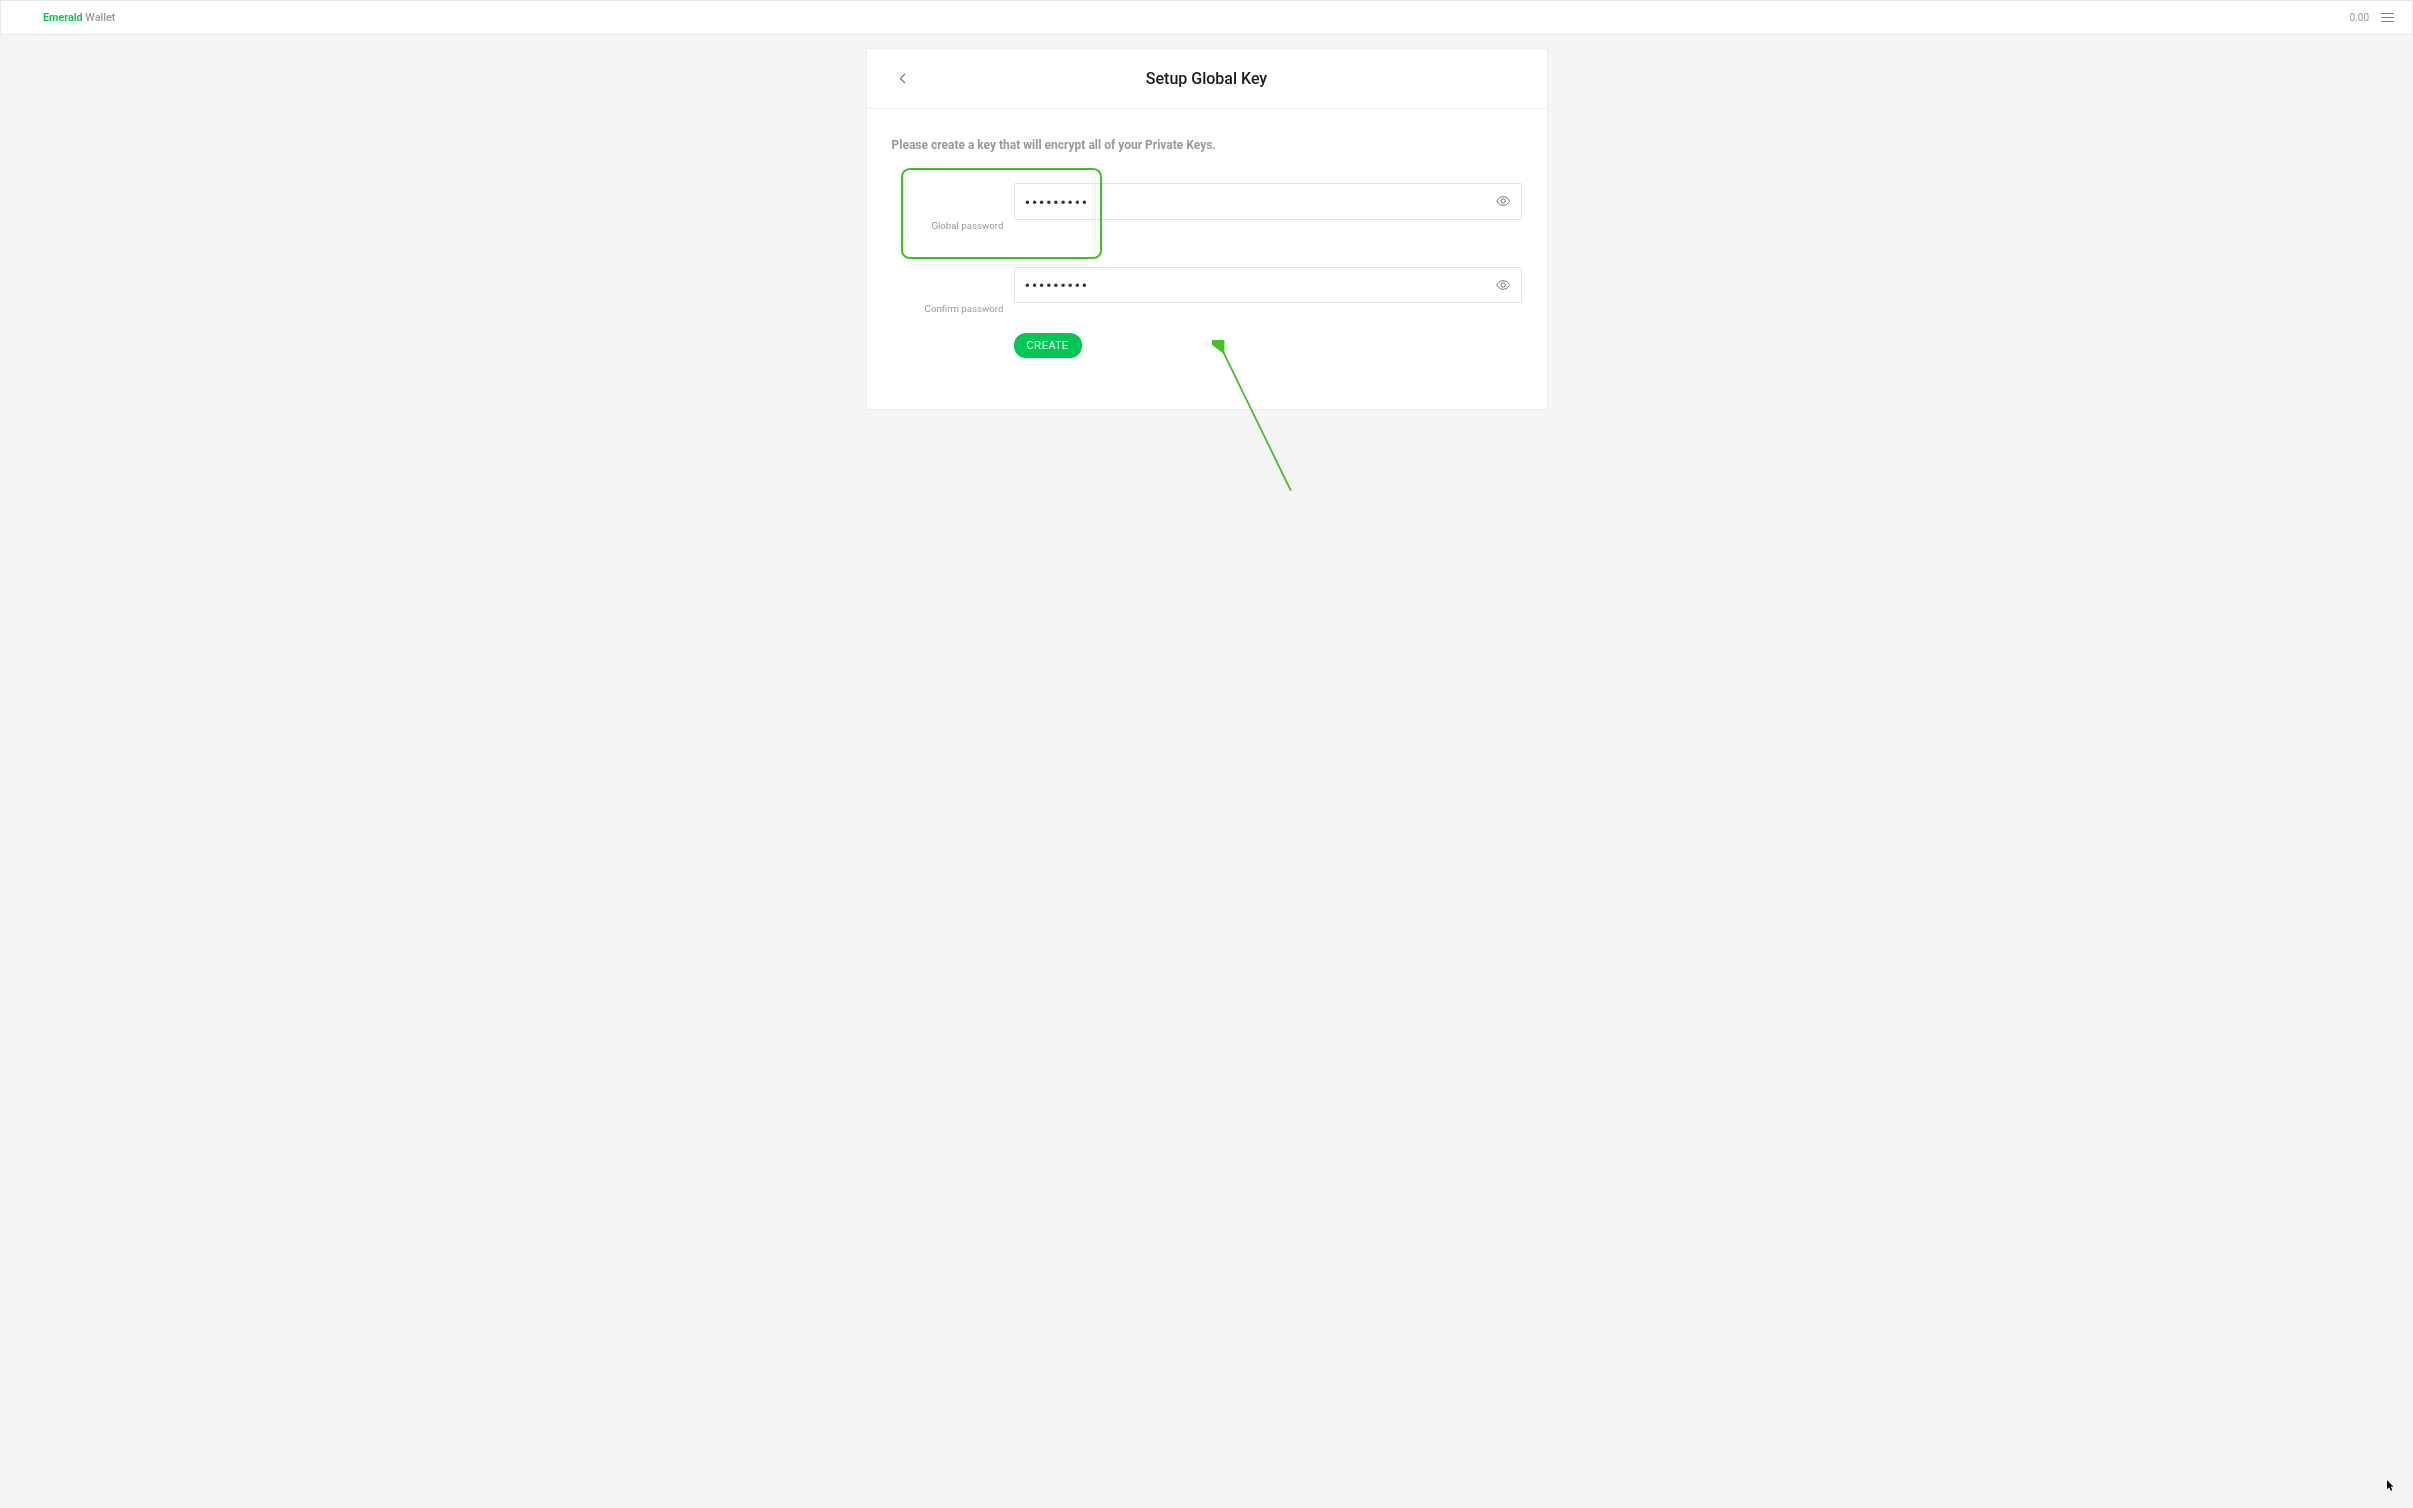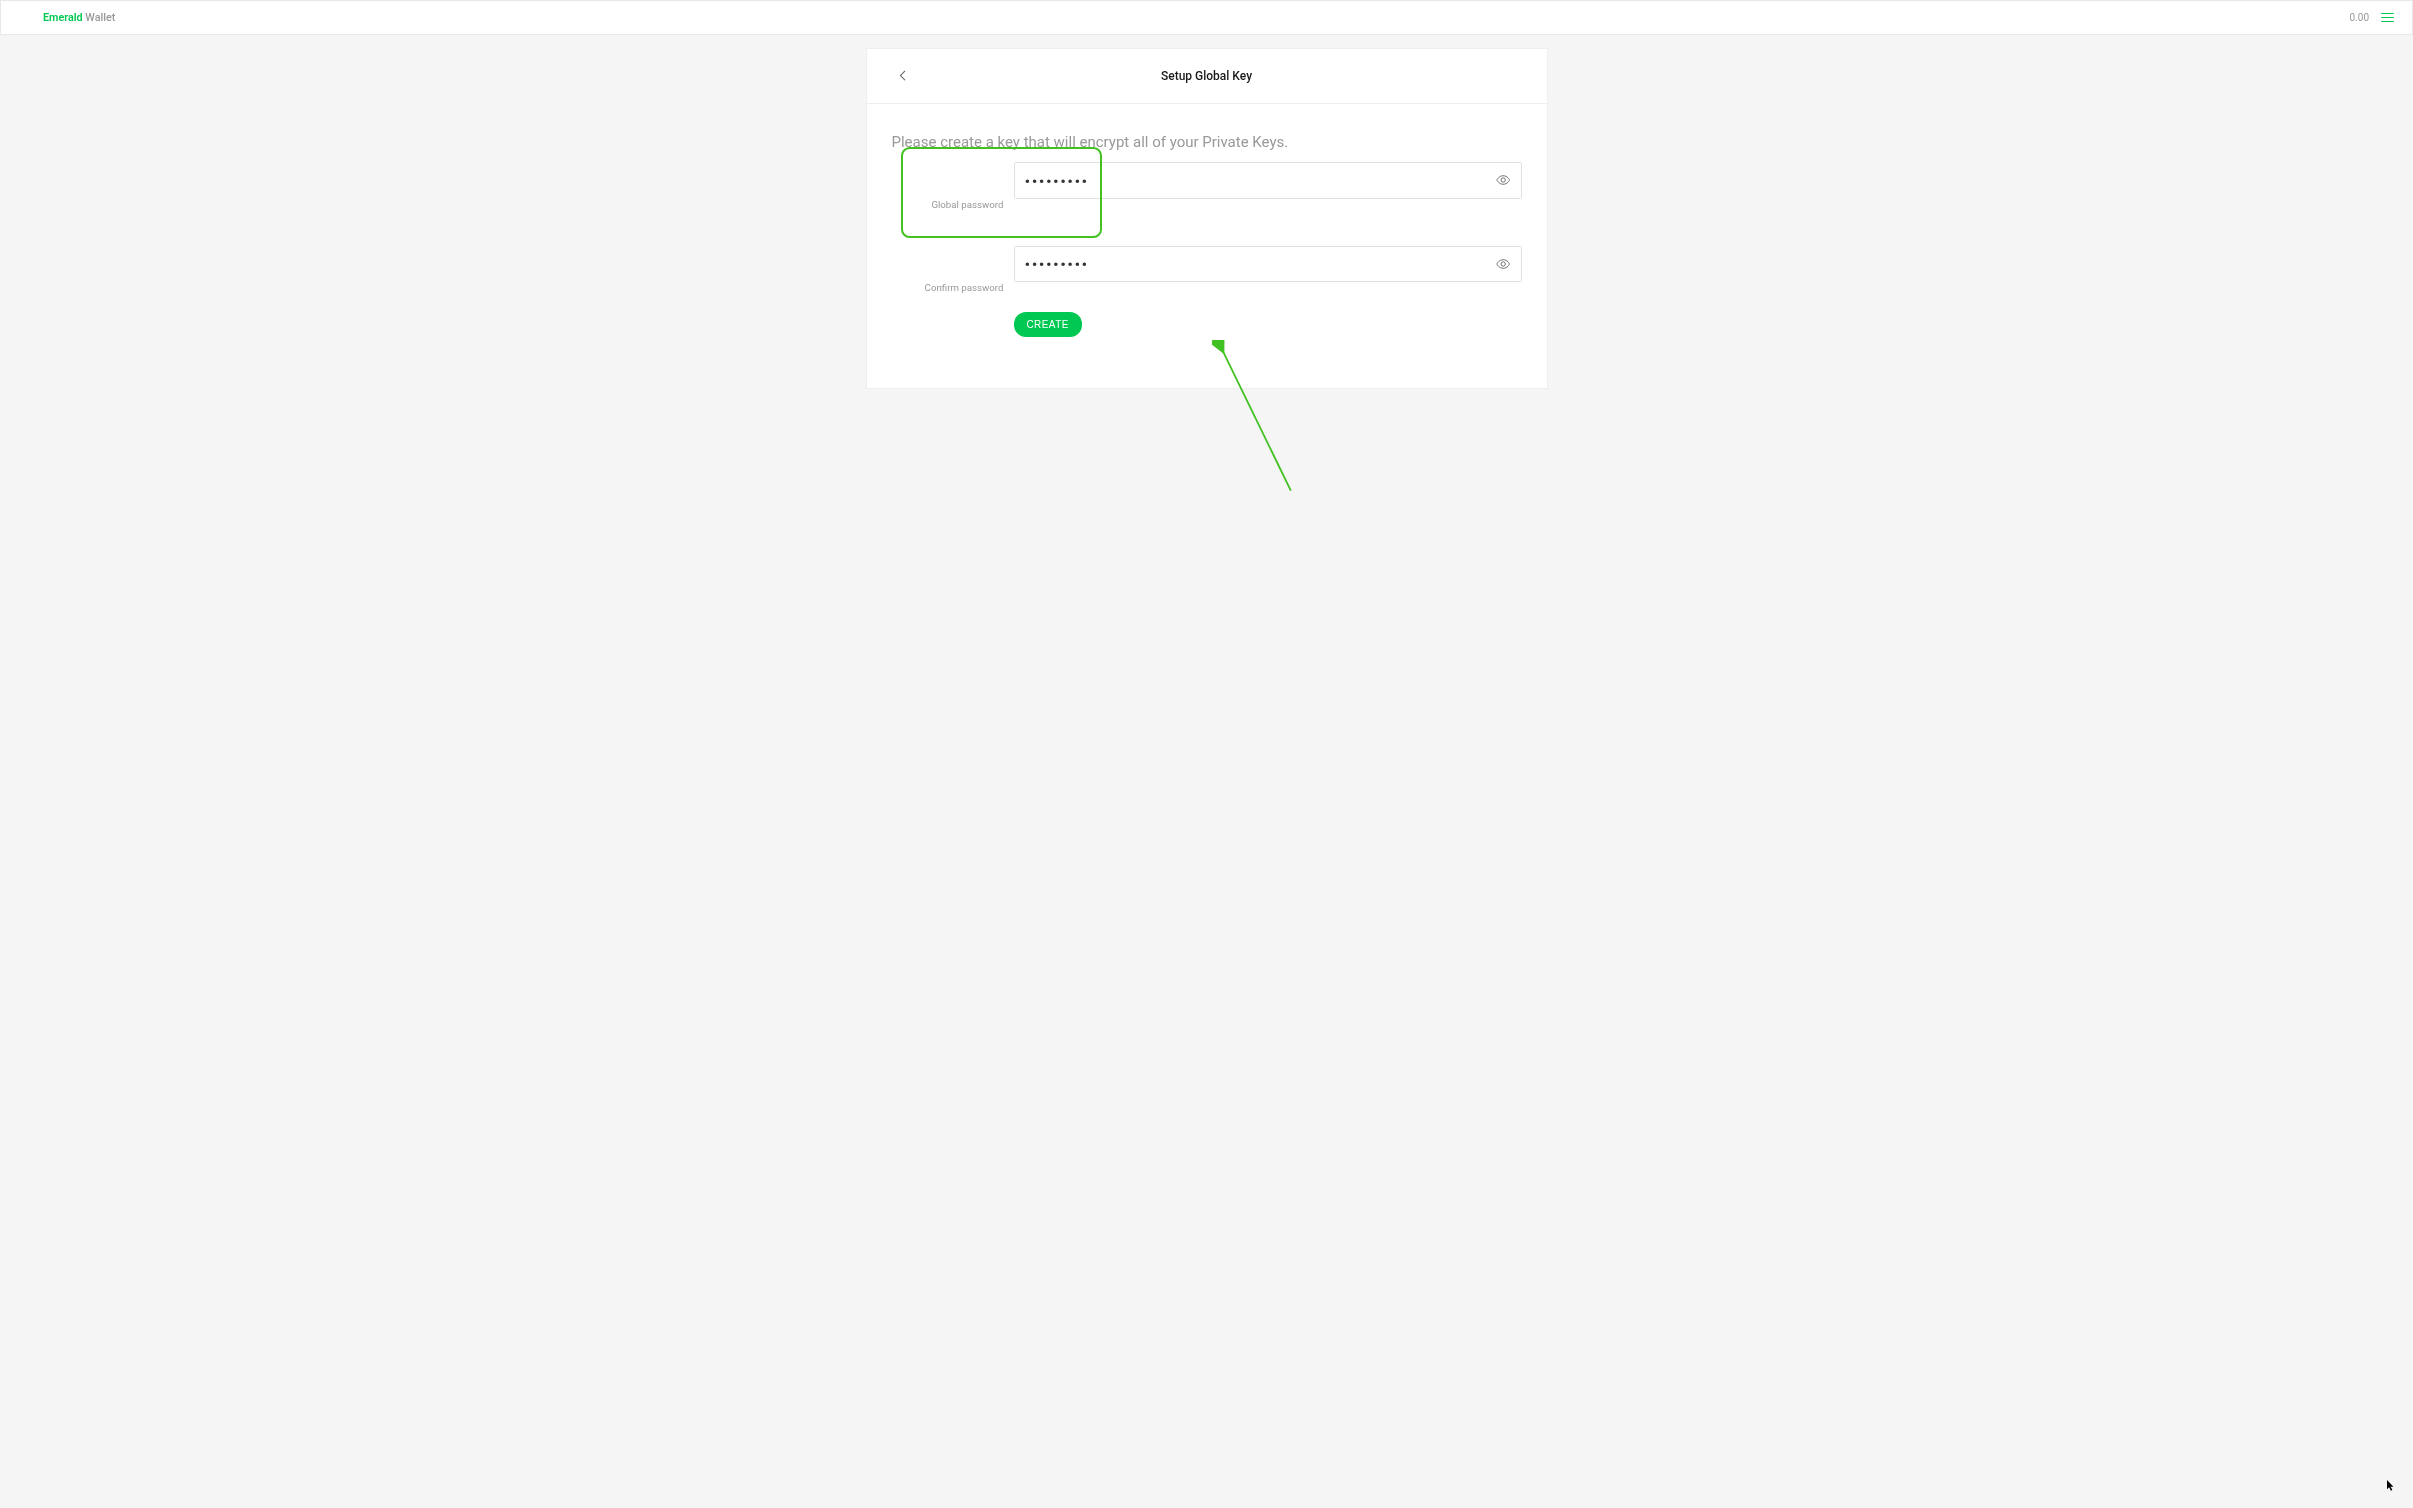--- a/index.html
+++ b/index.html
@@ -90,32 +90,34 @@
       color: #666;
       font-size: 14.4px;
       width: 14.4px;
       height: 14.4px;
       display: flex;
       align-items: center;
       justify-content: center;
     }
     
     .card-title {
-      font-size: 12px;
+      font-size: 16px;
       font-weight: 500;
       color: #1a1a1a;
     }
     
     .card-body {
       padding: 29px 25px;
     }
     
     .instruction-text {
       color: #999;
-      font-size: 15px;
+      font-size: 12px;
+      margin-bottom: 20px;
+      font-weight: bold;
     }
     
     .form-group {
       position: relative;
     }
     
     .highlight-box {
       position: absolute;
       border: 2.2px solid #42c222;
       border-radius: 8.6px;

